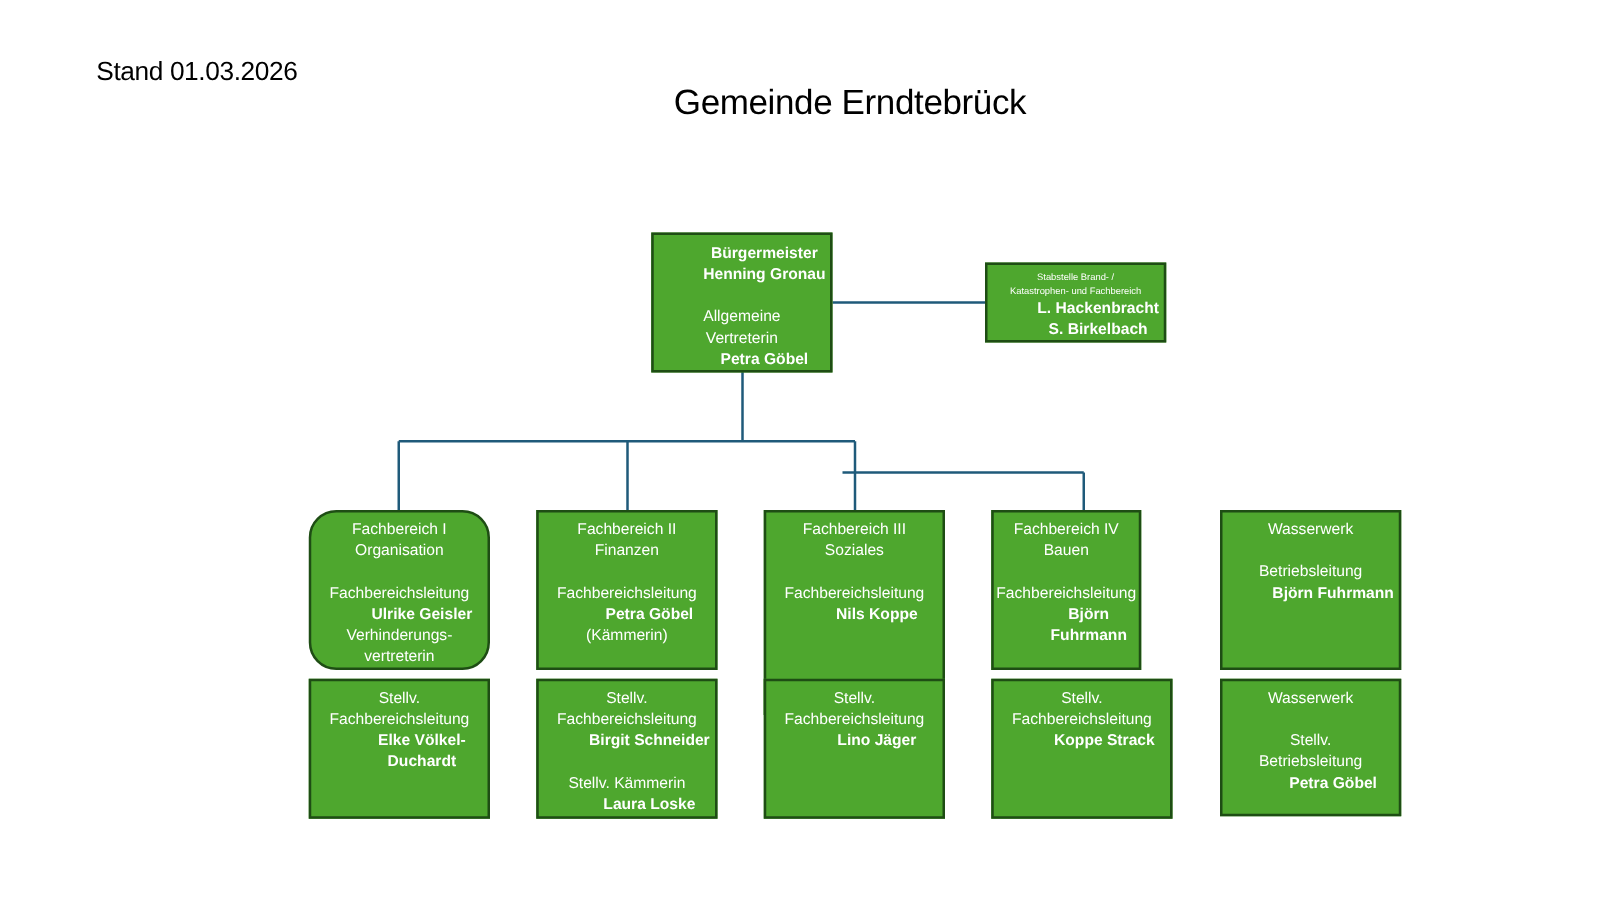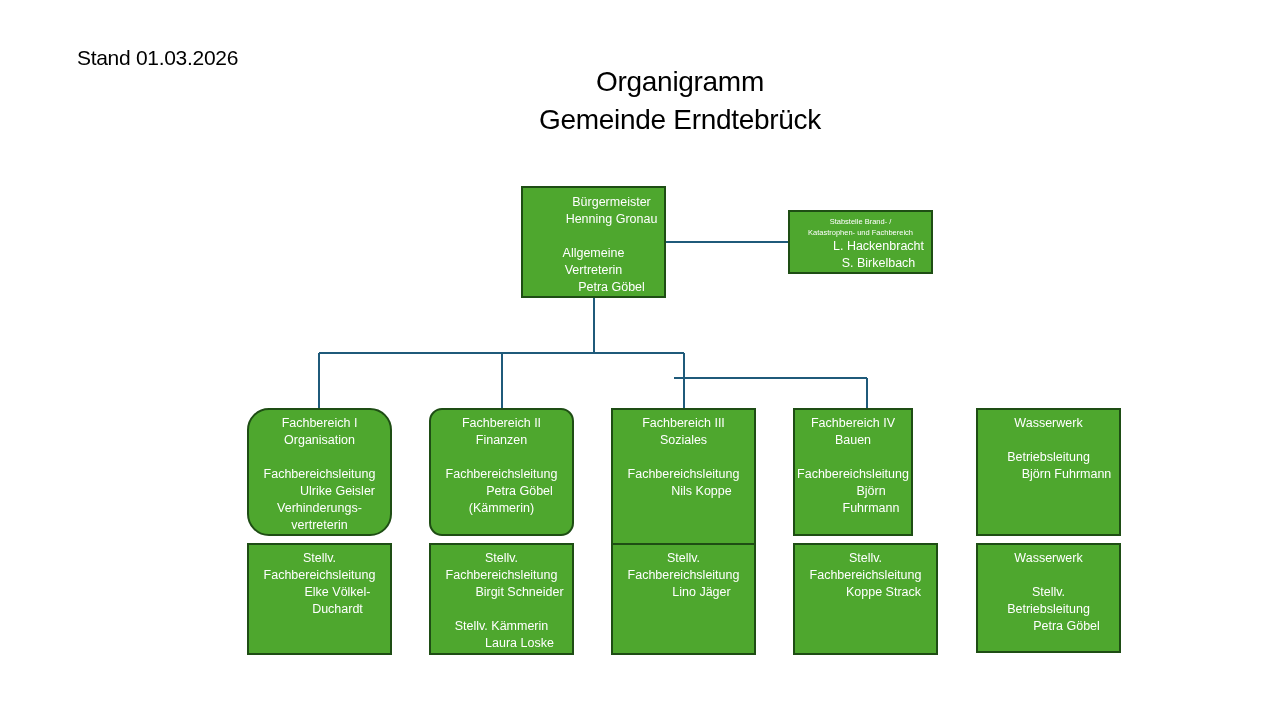--- a/index.html
+++ b/index.html
@@ -1,31 +1,30 @@
 <!DOCTYPE html>
 <html><head>
 <meta charset="utf-8">
 <style>
   html,body{margin:0;padding:0;background:#ffffff;}
   body{width:1280px;height:720px;position:relative;overflow:hidden;font-family:"Liberation Sans",sans-serif;color:#000;}
   .stand{position:absolute;left:77px;top:46px;font-size:21px;letter-spacing:-0.3px;}
   .title{position:absolute;left:480px;top:63px;width:400px;text-align:center;font-size:28px;line-height:38px;letter-spacing:-0.3px;}
   .box{position:absolute;box-sizing:border-box;background:#4ea72e;border:2px solid #1e4d14;color:#ffffff;text-align:center;font-size:12.5px;line-height:17px;padding-top:5px;}
-  .box .b{font-weight:normal;padding-left:36px;}
+  .box .b{font-weight:bold;padding-left:36px;}
   .box .gap{height:17px;}
   .small{font-size:7.5px;line-height:11px;}
   svg.lines{position:absolute;left:0;top:0;}
   svg.lines line{stroke:#1f5a7a;stroke-width:2;}
 </style>
 </head>
 <body>
 
 <div class="stand">Stand 01.03.2026</div>
 <div class="title">
-  <div>Organigramm</div>
   <div>Gemeinde Erndtebrück</div>
 </div>
 
 <svg class="lines" width="1280" height="720">
   <line x1="666" y1="242" x2="794" y2="242"></line>
   <line x1="594" y1="297" x2="594" y2="353"></line>
   <line x1="319" y1="353" x2="684" y2="353"></line>
   <line x1="319" y1="353" x2="319" y2="409"></line>
   <line x1="502" y1="353" x2="502" y2="409"></line>
   <line x1="684" y1="353" x2="684" y2="409"></line>
@@ -52,21 +51,21 @@
 <div class="box" style="left:247px;top:408px;width:145px;height:128px;border-radius:22px;">
   <div>Fachbereich I</div>
   <div>Organisation</div>
   <div class="gap"></div>
   <div>Fachbereichsleitung</div>
   <div class="b">Ulrike Geisler</div>
   <div>Verhinderungs-</div>
   <div>vertreterin</div>
 </div>
 
-<div class="box" style="left:429px;top:408px;width:145px;height:128px;border-radius:13px;">
+<div class="box" style="left:429px;top:408px;width:145px;height:128px;">
   <div>Fachbereich II</div>
   <div>Finanzen</div>
   <div class="gap"></div>
   <div>Fachbereichsleitung</div>
   <div class="b">Petra Göbel</div>
   <div>(Kämmerin)</div>
 </div>
 
 <div class="box" style="left:611px;top:408px;width:145px;height:164px;">
   <div>Fachbereich III</div>

